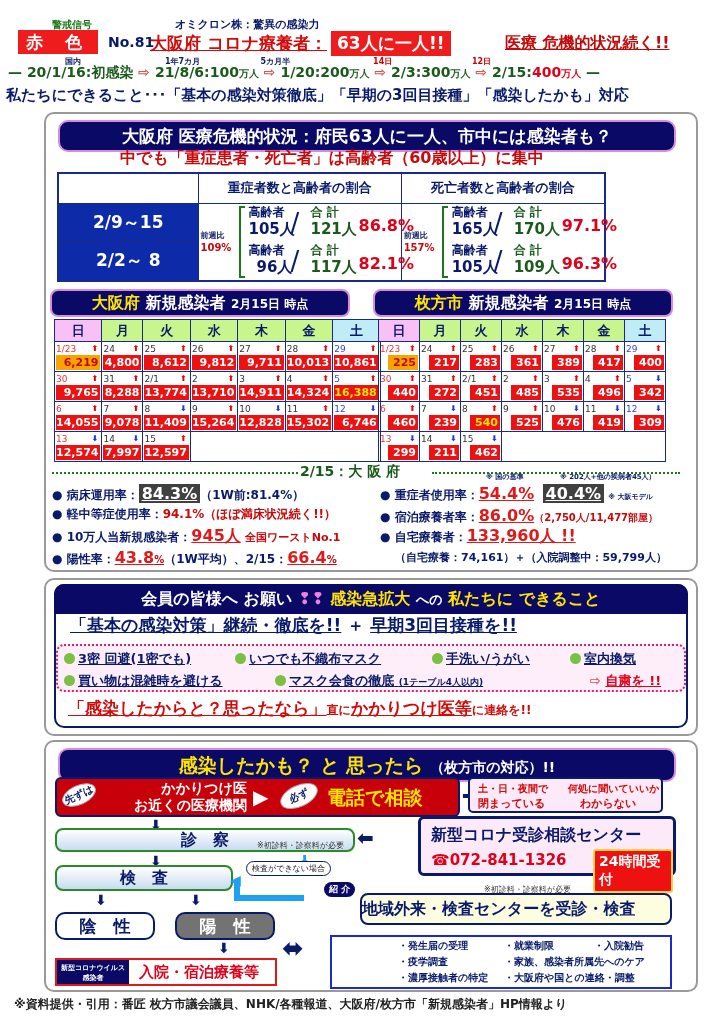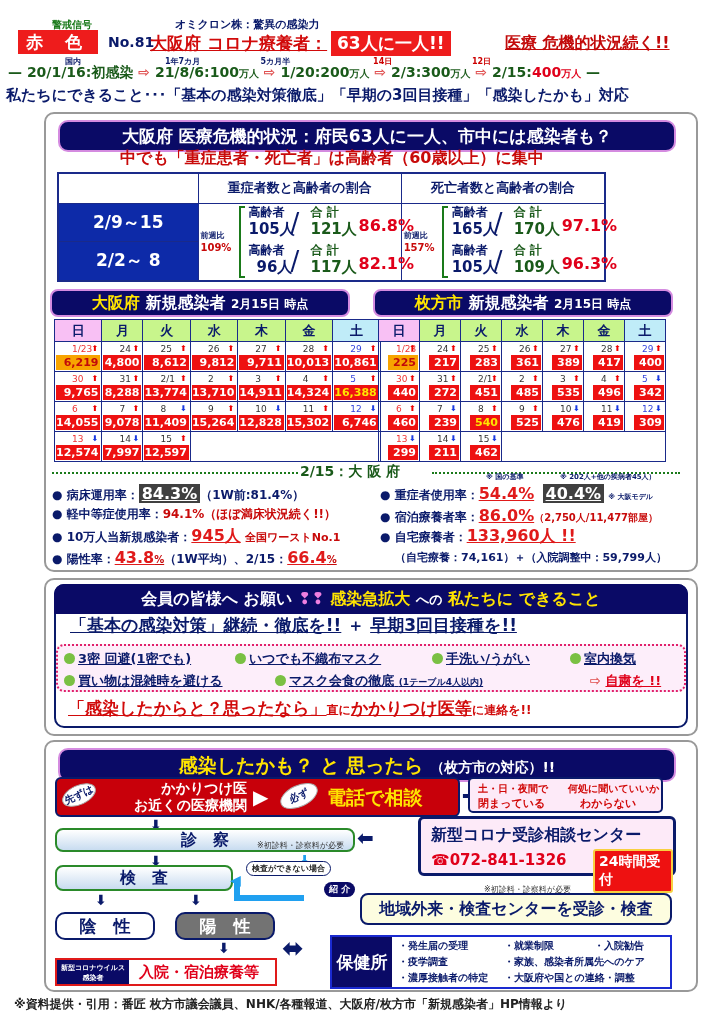--- a/index.html
+++ b/index.html
@@ -33,21 +33,21 @@
 .cell{position:relative;height:76px}
 
 .calbar{position:absolute;height:28px;background:#0a0a66;border:2px solid #d48be0;border-radius:8px;color:#fff;font-size:16px;line-height:24px;text-align:center}
 .calbar .y{color:#ffe400}
 .calbar .s{font-size:12px}
 table.cal{position:absolute;border-collapse:collapse;border:1px solid #1a2a8a}
 table.cal th{height:22px;font-size:13px;border:1px solid #1a2a8a;color:#0a1a6a;background:#c8f58c;width:41px}
 table.cal th.sun{background:#f8c0f4}
 table.cal th.sat{background:#c0ecf8}
 table.cal td{border:1px solid #1a2a8a;height:30px;vertical-align:top;padding:1px;position:relative}
-.d{font-size:9px;color:#333;font-weight:normal;display:block;height:12px;line-height:12px;padding-left:16px}
+.d{font-size:9px;color:#333;font-weight:normal;display:block;height:12px;line-height:12px;padding-left:0}
 .d.r{color:#e33}
 .d.b{color:#3344dd}
 .ar{position:absolute;right:3px;top:2px;font-size:8px}
 .ar.up{color:#e00}
 .ar.dn{color:#1a3ae0}
 .v{display:block;background:#ee1111;color:#fff;font-size:11px;text-align:right;padding-right:2px;height:15px;line-height:15px}
 .v.hi{color:#ffe400}
 .v.or{background:#f8a400;color:#c20a0a}
 .vs{width:30px;margin-left:auto}
 
@@ -69,21 +69,21 @@
 .l4{left:68px;top:697px;font-size:17px;color:#d10a0a;white-space:nowrap}
 
 .p3{left:44px;top:740px;width:654px;height:252px}
 .p3 .navbar{position:absolute;left:12px;top:6px;width:618px;height:34px;font-size:19px;line-height:30px}
 .fbox{position:absolute;border-radius:6px}
 .redbar{left:55px;top:777px;width:405px;height:40px;background:#c8000a;border:2px solid #0a1a6a;border-radius:6px}
 .oval{position:absolute;background:#fff;color:#0a1a6a;border-radius:50%;font-size:10px;text-align:center;transform:rotate(-25deg);border:1px solid #aaa}
 .pinkq{left:468px;top:777px;width:195px;height:36px;background:#fdeaf8;border:2px solid #0a1a6a;border-radius:5px;font-size:10px;color:#d10a0a}
 .center{left:418px;top:816px;width:258px;height:60px;background:#fdeaf8;border:3px solid #0a1a6a}
 .gbox{border:2px solid #2a8a2a;border-radius:8px;background:linear-gradient(#fff,#c8dcf0);text-align:center;color:#0a1a6a;font-size:16px}
-.chiiki{left:360px;top:893px;width:312px;height:32px;background:#fdfde0;border:2px solid #0a1a6a;border-radius:8px;font-size:16px;line-height:28px;text-align:center}
+.chiiki{left:360px;top:893px;width:312px;height:32px;background:#fdfde0;border:2px solid #0a1a6a;border-radius:8px;font-size:16px;line-height:28px;}
 .hoken{left:330px;top:935px;width:342px;height:54px;border:2px solid #1a2ad0;background:#fff}
 .hoken .lab{position:absolute;left:0;top:0;width:60px;height:50px;background:#0a0a66;color:#fff;font-size:17px;line-height:50px;text-align:center}
 .hoken .li{position:absolute;font-size:10px;color:#0a1a6a;white-space:nowrap}
 .foot{left:14px;top:996px;font-size:12px;color:#222;white-space:nowrap}
 </style>
 </head>
 <body>
 
 <div class="abs kei">警戒信号</div>
 <div class="abs aka">赤 色</div>
@@ -558,40 +558,39 @@
 <div class="abs" style="left:357px;top:826px;color:#0a1a6a;font-size:20px">⬅</div>
 
 <div class="abs fbox center">
   <div class="abs" style="left:10px;top:6px;font-size:16px">新型コロナ受診相談センター</div>
   <div class="abs red" style="left:10px;top:32px;font-size:15px">☎072-841-1326</div>
   <div class="abs" style="left:172px;top:30px;background:#ee1111;color:#fff;font-size:14px;padding:2px 4px;border:2px solid #f8d040;border-radius:3px">24時間受付</div>
 </div>
 
 <div class="abs" style="left:150px;top:853px;color:#0a1a6a;font-size:14px">⬇</div>
 <div class="abs" style="left:300px;top:853px;color:#20a0f0;font-size:11px">⬇</div>
-<div class="abs" style="left:246px;top:861px;border:1px solid #0a1a6a;border-radius:8px;font-size:8px;font-weight:bold;padding:1px 5px;color:#222;background:#fff">検査ができない場合</div>
+<div class="abs" style="left:246px;top:861px;border:1px solid #0a1a6a;border-radius:8px;font-size:8px;font-weight:normal;padding:1px 5px;color:#222;background:#fff">検査ができない場合</div>
 <div class="abs fbox gbox" style="left:55px;top:865px;width:178px;height:26px;line-height:22px"><span>検　査</span></div>
 <div class="abs" style="left:234px;top:883px;width:70px;height:18px;border-left:6px solid #20a0f0;border-bottom:6px solid #20a0f0"></div>
 <div class="abs" style="left:230px;top:872px;color:#20a0f0;font-size:14px">◀</div>
 <div class="abs" style="left:324px;top:882px;background:#0a0a66;color:#fff;font-size:9px;border-radius:8px;padding:1px 5px">紹 介</div>
 <div class="abs" style="left:484px;top:884px;font-size:8px;font-weight:normal;color:#333">※初診料・診察料が必要</div>
 <div class="abs chiiki">地域外来・検査センターを受診・検査</div>
 
 <div class="abs" style="left:95px;top:892px;color:#0a1a6a;font-size:14px">⬇</div>
 <div class="abs" style="left:190px;top:892px;color:#0a1a6a;font-size:14px">⬇</div>
 <div class="abs" style="left:55px;top:912px;width:100px;height:28px;border:2px solid #0a1a6a;border-radius:10px;text-align:center;font-size:17px;line-height:24px">陰　性</div>
 <div class="abs" style="left:175px;top:912px;width:100px;height:28px;border:2px solid #0a1a6a;border-radius:10px;text-align:center;font-size:17px;line-height:24px;background:#737373;color:#fff">陽　性</div>
 <div class="abs" style="left:218px;top:940px;color:#0a1a6a;font-size:14px">⬇</div>
 <div class="abs" style="left:282px;top:935px;color:#0a1a6a;font-size:26px;line-height:26px">⬌</div>
 <div class="abs" style="left:55px;top:958px;width:222px;height:28px;border:2px solid #e01a1a;border-radius:0;overflow:hidden;background:#fff">
   <div class="abs" style="left:0;top:0;width:72px;height:26px;background:#0a0a66;color:#fff;font-size:7px;text-align:center;padding-top:3px;line-height:10px">新型コロナウイルス 感染者</div>
   <div class="abs red" style="left:82px;top:3px;font-size:15px">入院・宿泊療養等</div>
 </div>
 <div class="abs hoken">
-  <div class="lab">保健所</div>
   <span class="li" style="left:66px;top:2px">・発生届の受理</span>
   <span class="li" style="left:66px;top:18px">・疫学調査</span>
   <span class="li" style="left:66px;top:34px">・濃厚接触者の特定</span>
   <span class="li" style="left:172px;top:2px">・就業制限</span>
   <span class="li" style="left:172px;top:18px">・家族、感染者所属先へのケア</span>
   <span class="li" style="left:172px;top:34px">・大阪府や国との連絡・調整</span>
   <span class="li" style="left:262px;top:2px">・入院勧告</span>
 </div>
 
 <div class="abs foot">※資料提供・引用：番匠 枚方市議会議員、NHK/各種報道、大阪府/枚方市「新規感染者」HP情報より</div>

